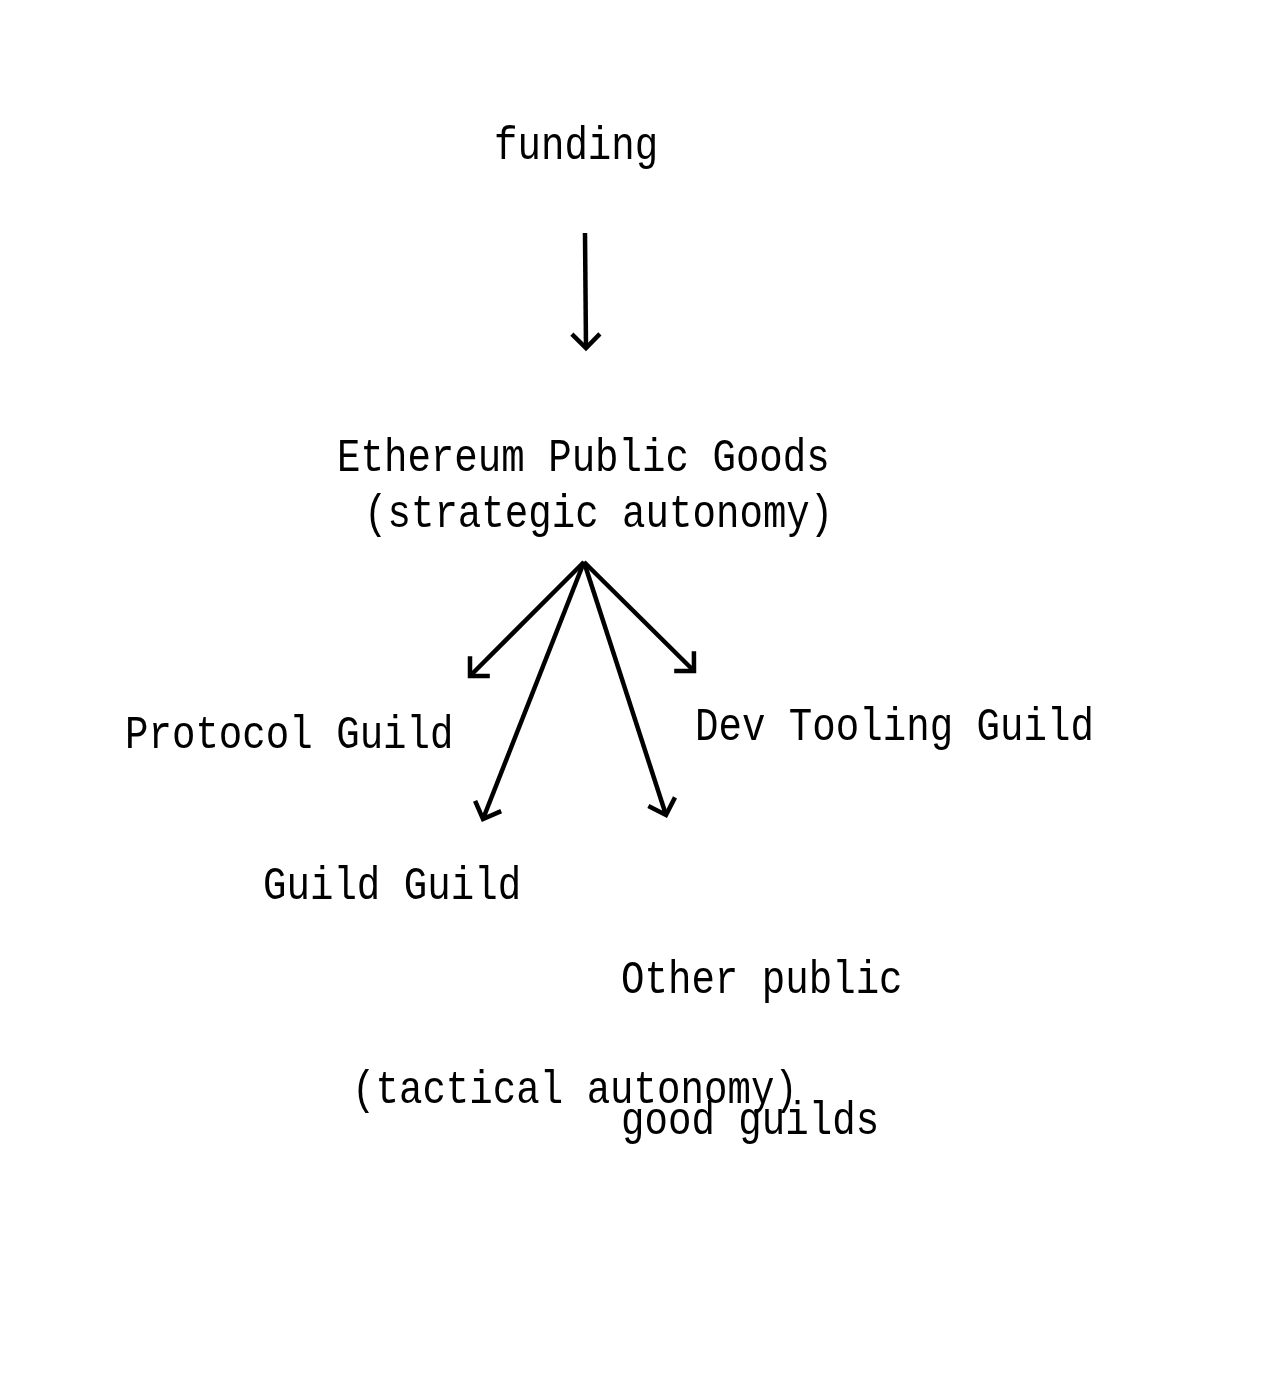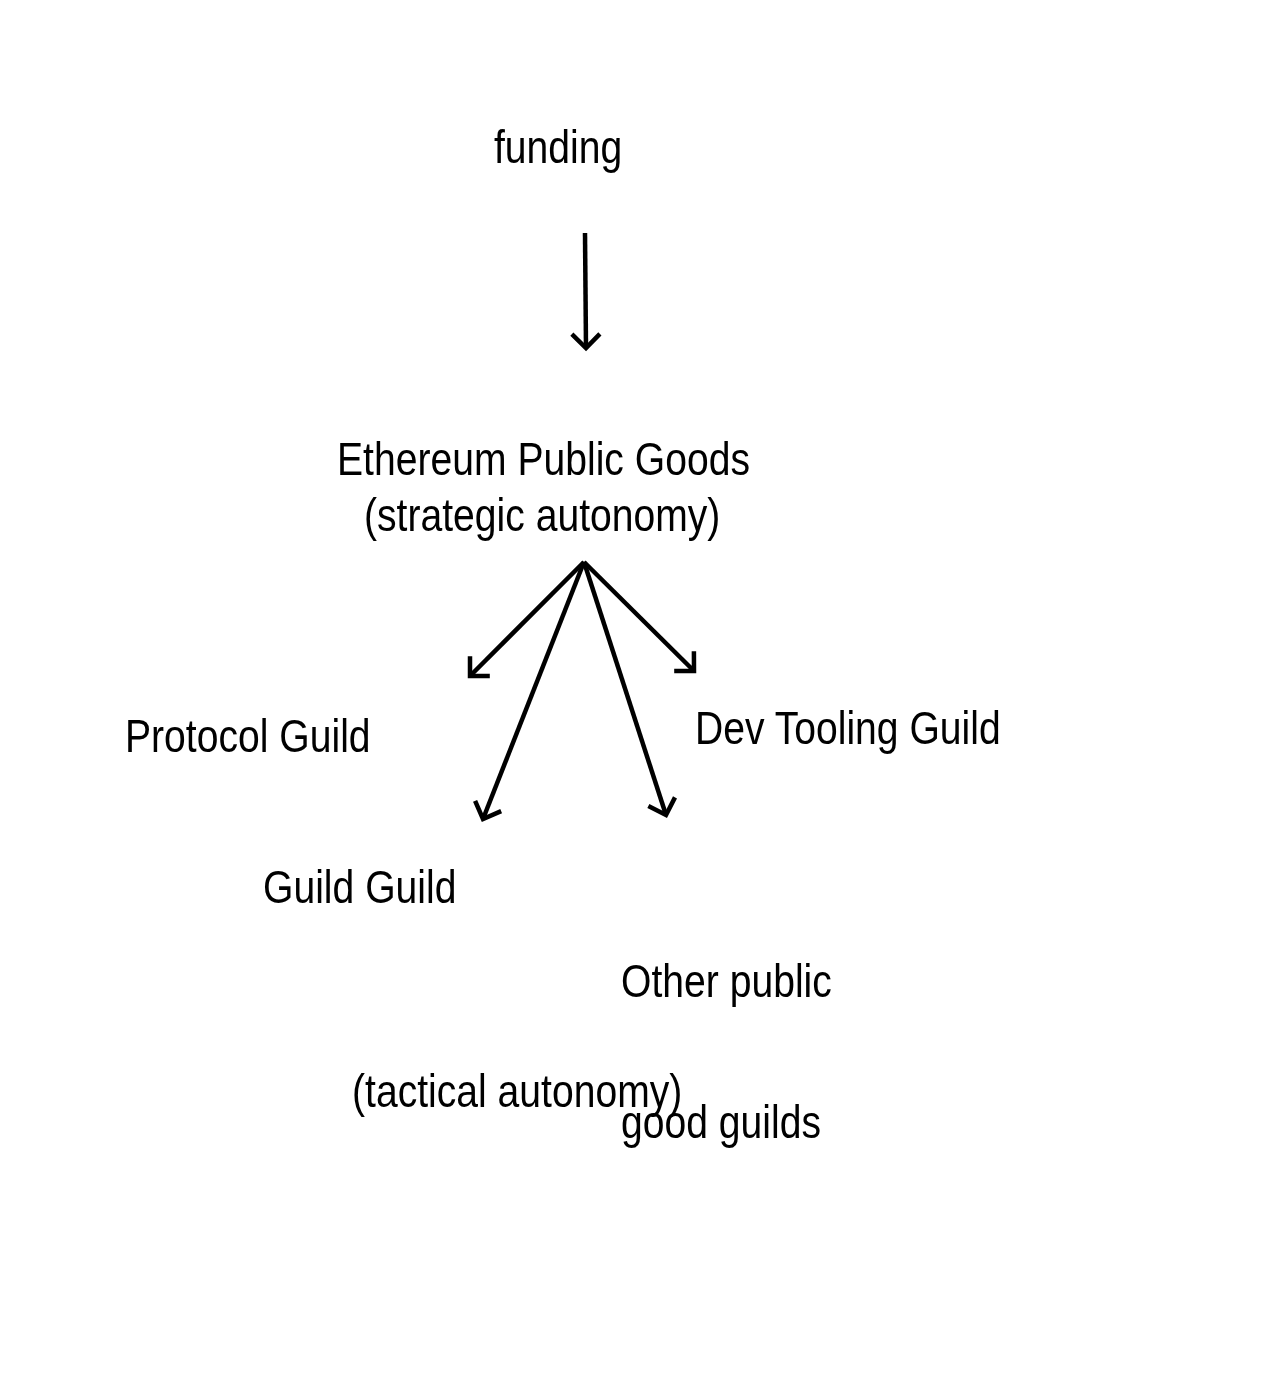--- a/index.html
+++ b/index.html
@@ -3,21 +3,21 @@
 <meta charset="utf-8">
 <style>
   html, body { margin: 0; padding: 0; }
   body { background: #ffffff; }
   .canvas {
     position: relative;
     width: 1266px;
     height: 1335px;
     background: #ffffff;
     overflow: hidden;
-    font-family: Liberation Sans, sans-serif;
+    font-family: Liberation Mono, monospace;
     color: #000000;
   }
   .label {
     position: absolute;
     font-size: 46px;
     line-height: 1;
     white-space: pre;
     letter-spacing: 0;
     transform: scaleX(0.85);
     transform-origin: 0 0;

